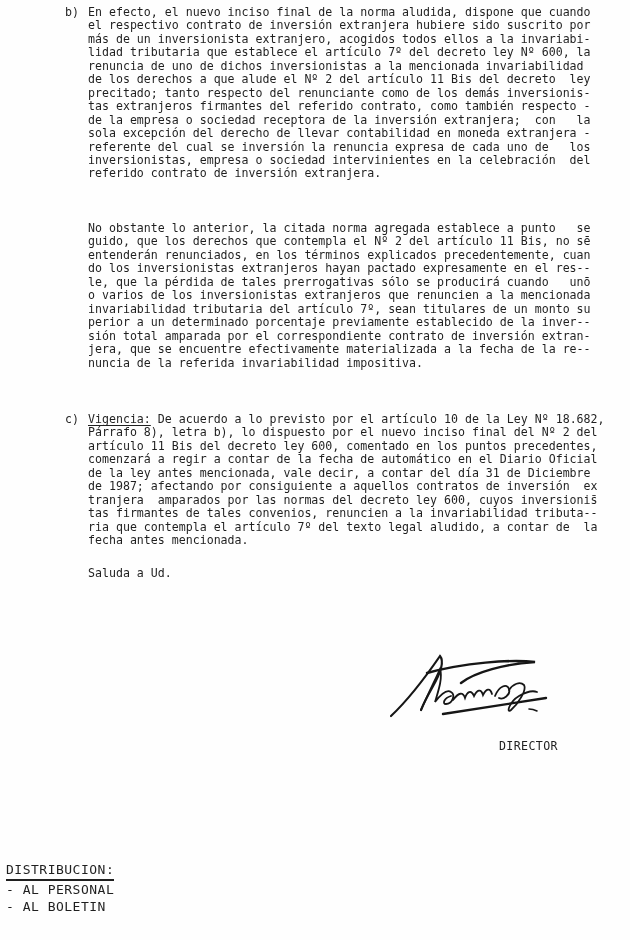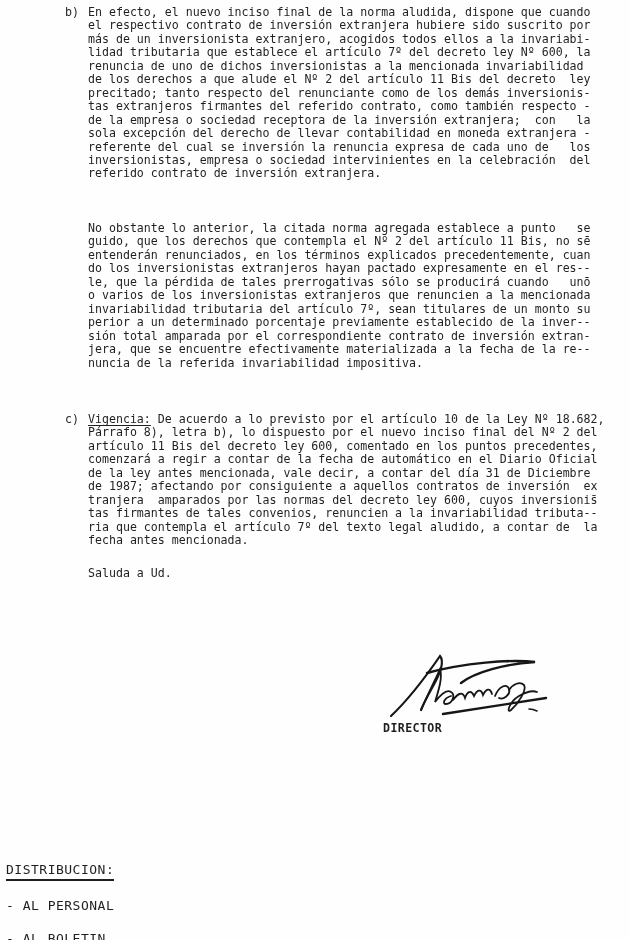--- a/index.html
+++ b/index.html
@@ -19,29 +19,29 @@
   .marker { width: 23px; flex: 0 0 23px; white-space: pre; }
   .para { flex: 1 1 auto; }
   .line { white-space: pre; }
   .u { text-decoration: underline; text-underline-offset: 2px; }
   #block-b1 { left: 65px; top: 6px; }
   #block-b2 { left: 88px; top: 222px; position: absolute; }
   #block-c  { left: 65px; top: 413px; }
   #closing  { position: absolute; left: 88px; top: 567px; white-space: pre; text-align: center; }
   #sig-block { position: absolute; left: 383px; top: 652px; width: 180px; }
   #signature-svg { display: block; }
-  #director { margin-top: 0; text-align: left; width: 175px; letter-spacing: 0.4px; font-weight: bold; }
+  #director { margin-top: 18px; text-align: right; width: 175px; letter-spacing: 0.4px; }
   #footer { position: absolute; left: 6px; top: 861px; font-size: 13px; line-height: 17px; }
   .dist-heading {
     display: inline-block;
     border-bottom: 2px solid #1f1f1f;
     padding-bottom: 1px;
     letter-spacing: 0.5px;
   }
-  .footer-items .line { letter-spacing: 0.5px; margin-top: 16px; }
+  .footer-items .line { letter-spacing: 0.5px; }
 </style>
 </head>
 <body>
 
 <div class="page">
 
   <div class="row" id="block-b1">
     <div class="marker">b)</div>
     <div class="para">
         <div class="line">En efecto, el nuevo inciso final de la norma aludida, dispone que cuando</div>

